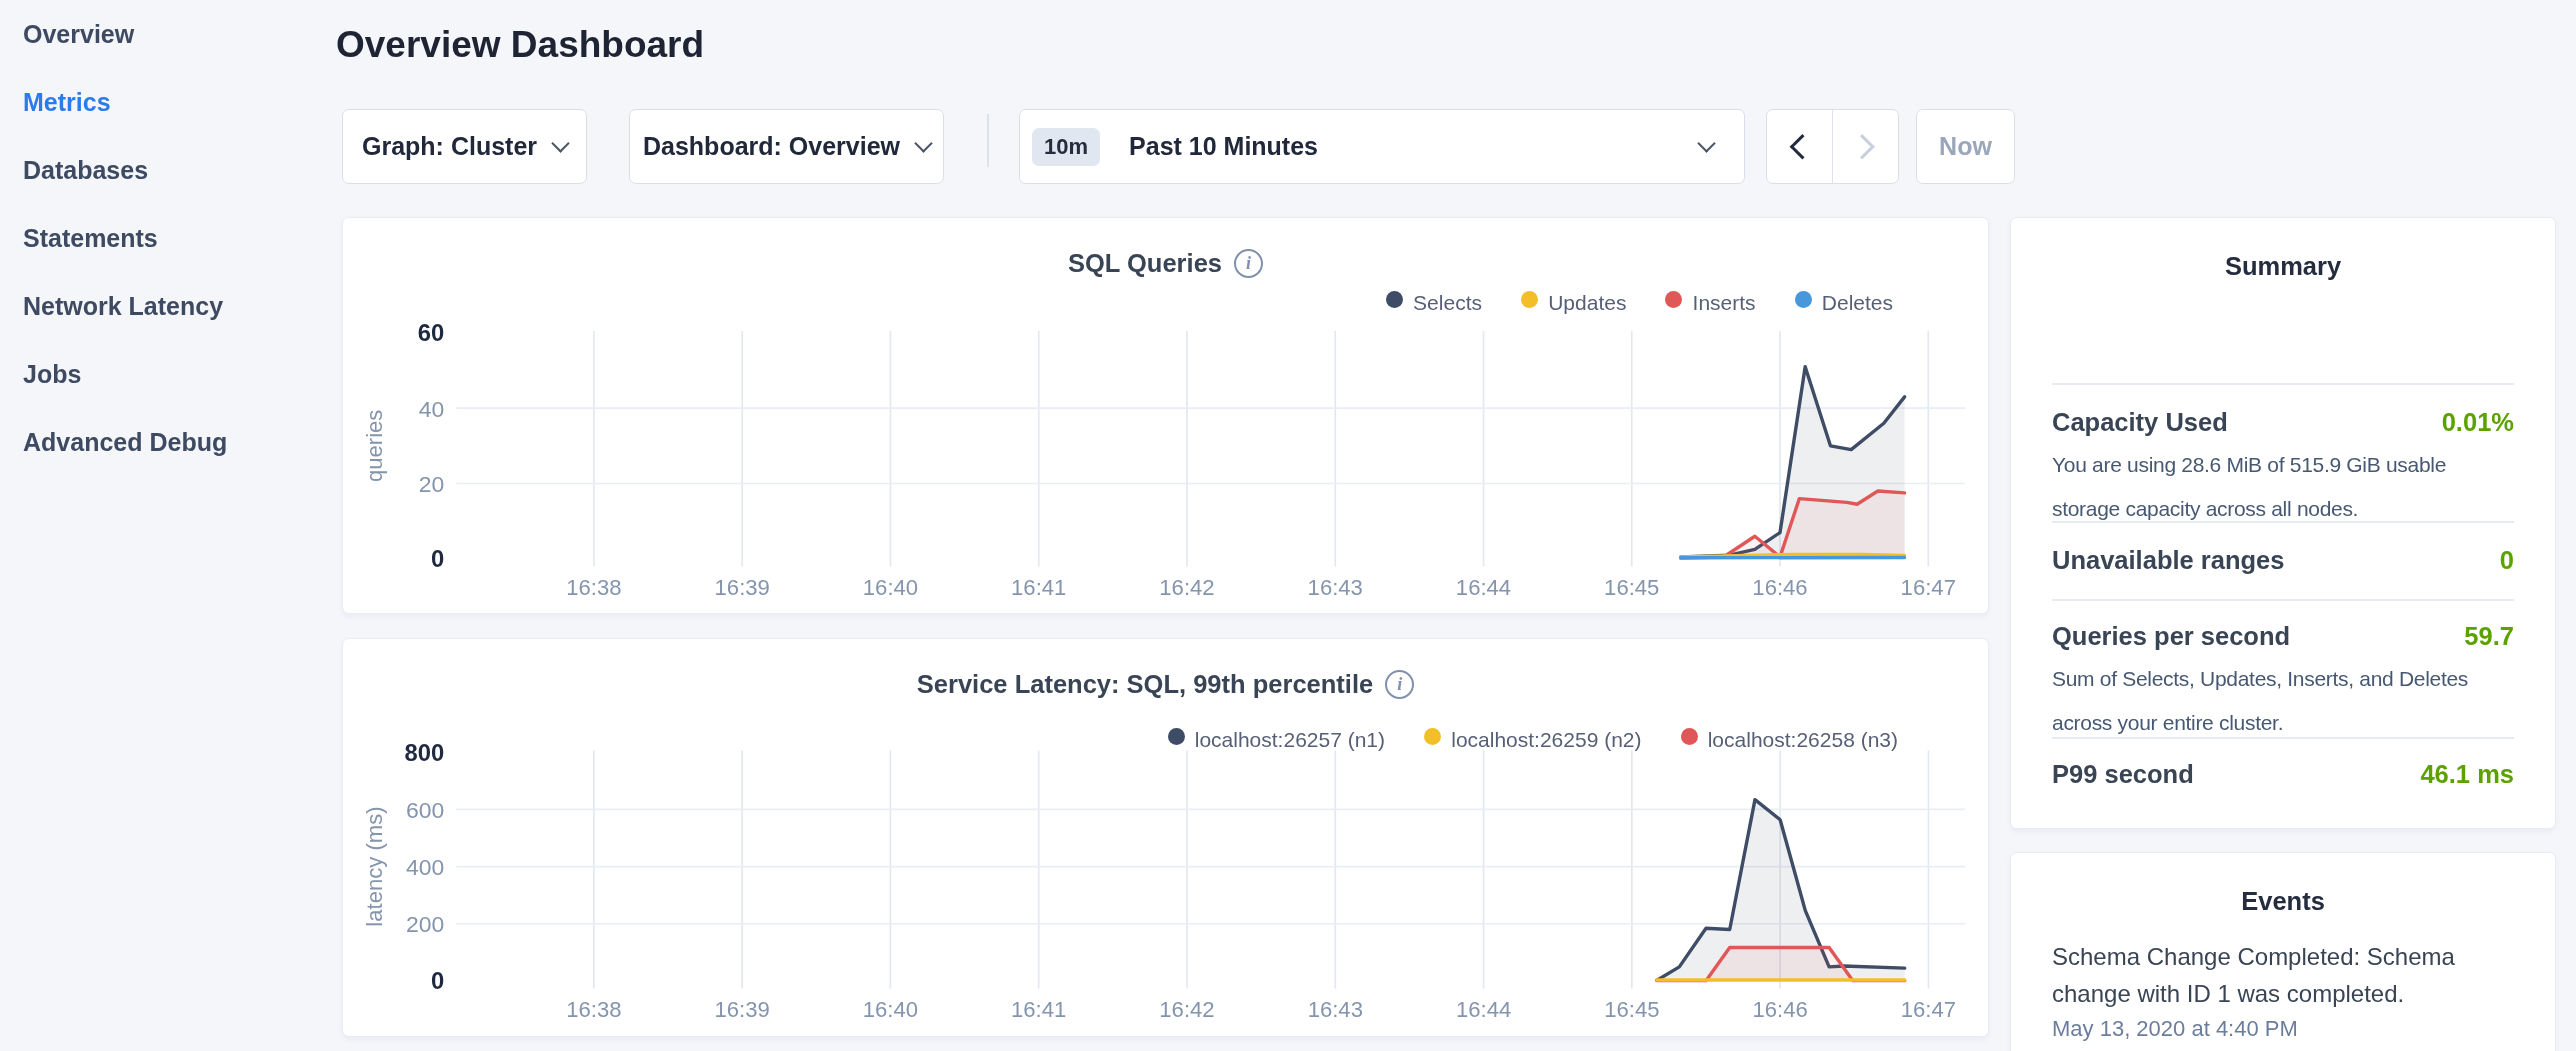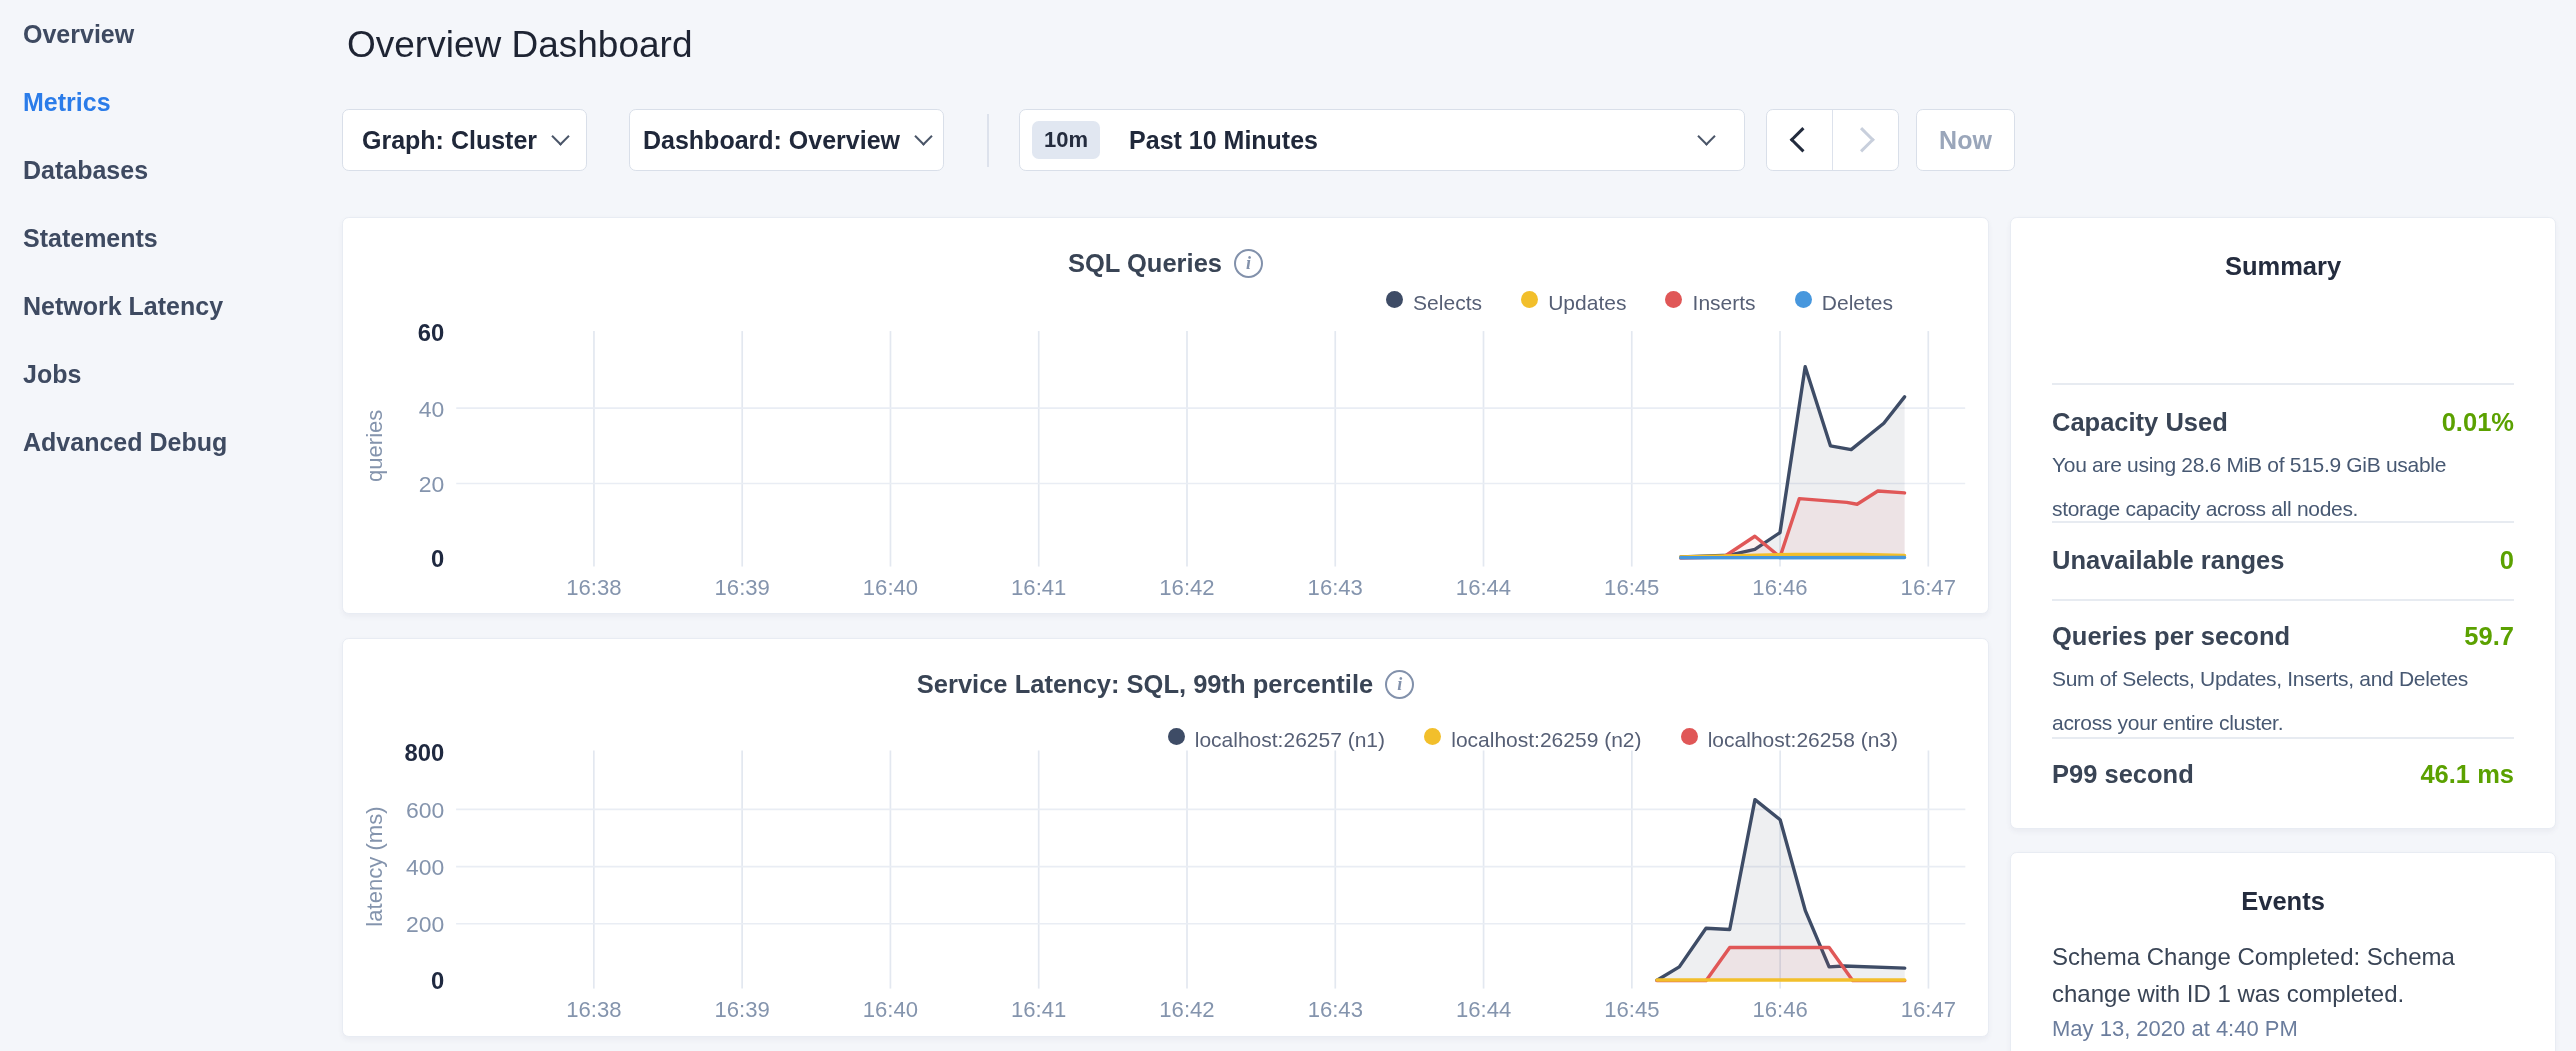--- a/index.html
+++ b/index.html
@@ -4,22 +4,22 @@
 <style>
   html,body{margin:0;padding:0;}
   .page{position:relative;width:2576px;height:1051px;overflow:hidden;background:#f4f6fa;
         font-family:"Liberation Sans",sans-serif;color:#394455;}
   
   .sidebar{position:absolute;left:0;top:0;width:342px;padding-top:0;}
   .nav-item{height:68px;display:flex;align-items:center;padding-left:23px;
             font-size:25px;font-weight:bold;color:#3e4a61;cursor:pointer;}
   .nav-item.active{color:#2b7ce9;}
   
-  .page-title{position:absolute;left:347px;top:24px;font-size:37px;font-weight:normal;color:#1e2433;}
-  .ctl{position:absolute;top:109px;height:62px;background:#fff;border:1.7px solid #d9dfe9;
+  .page-title{position:absolute;left:336px;top:24px;font-size:37px;font-weight:bold;color:#1e2433;}
+  .ctl{position:absolute;top:109px;height:75px;background:#fff;border:1.7px solid #d9dfe9;
        border-radius:6.8px;box-sizing:border-box;display:flex;align-items:center;justify-content:center;
        font-weight:bold;font-size:25px;color:#20283a;cursor:pointer;}
   .ctl-graph{left:342px;width:245px;gap:17px;}
   .ctl-dash{left:629px;width:315px;gap:17px;}
   .vdivider{position:absolute;left:987px;top:114px;width:1.7px;height:53px;background:#dde2ec;}
   .ctl-time{left:1019px;width:726px;justify-content:flex-start;padding:0 31px 0 12px;}
   .range-badge{background:#e1e7f1;border-radius:6.8px;padding:6px 12px;font-size:22px;
                font-weight:bold;color:#242c3e;}
   .range-label{margin-left:29px;}
   .ctl-time .chev-down{margin-left:auto;}

